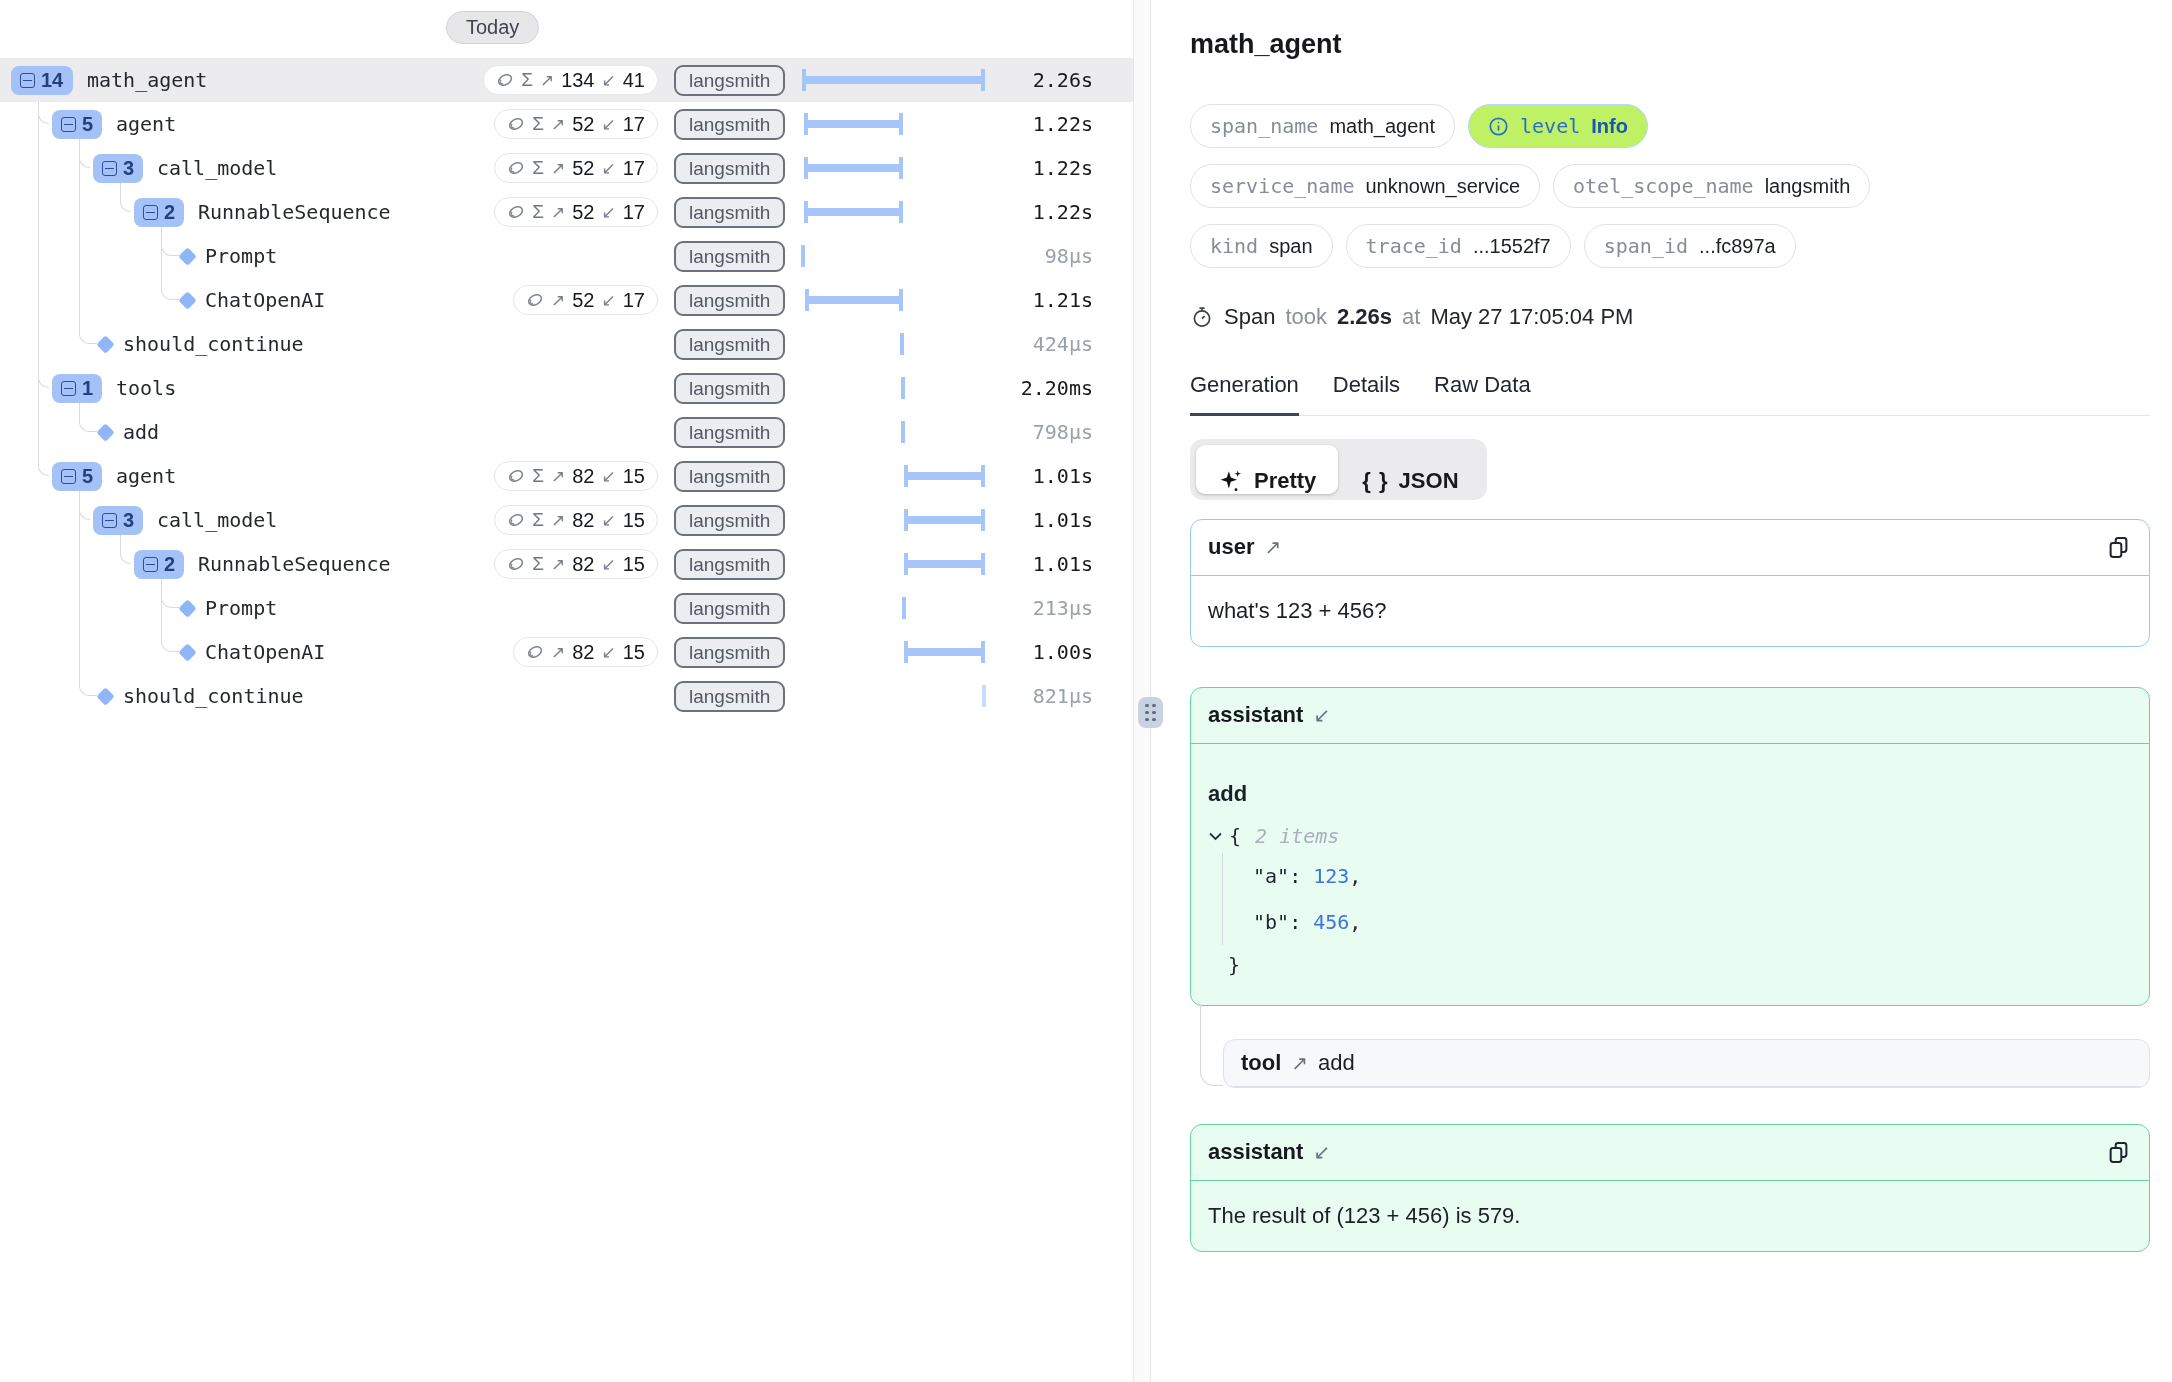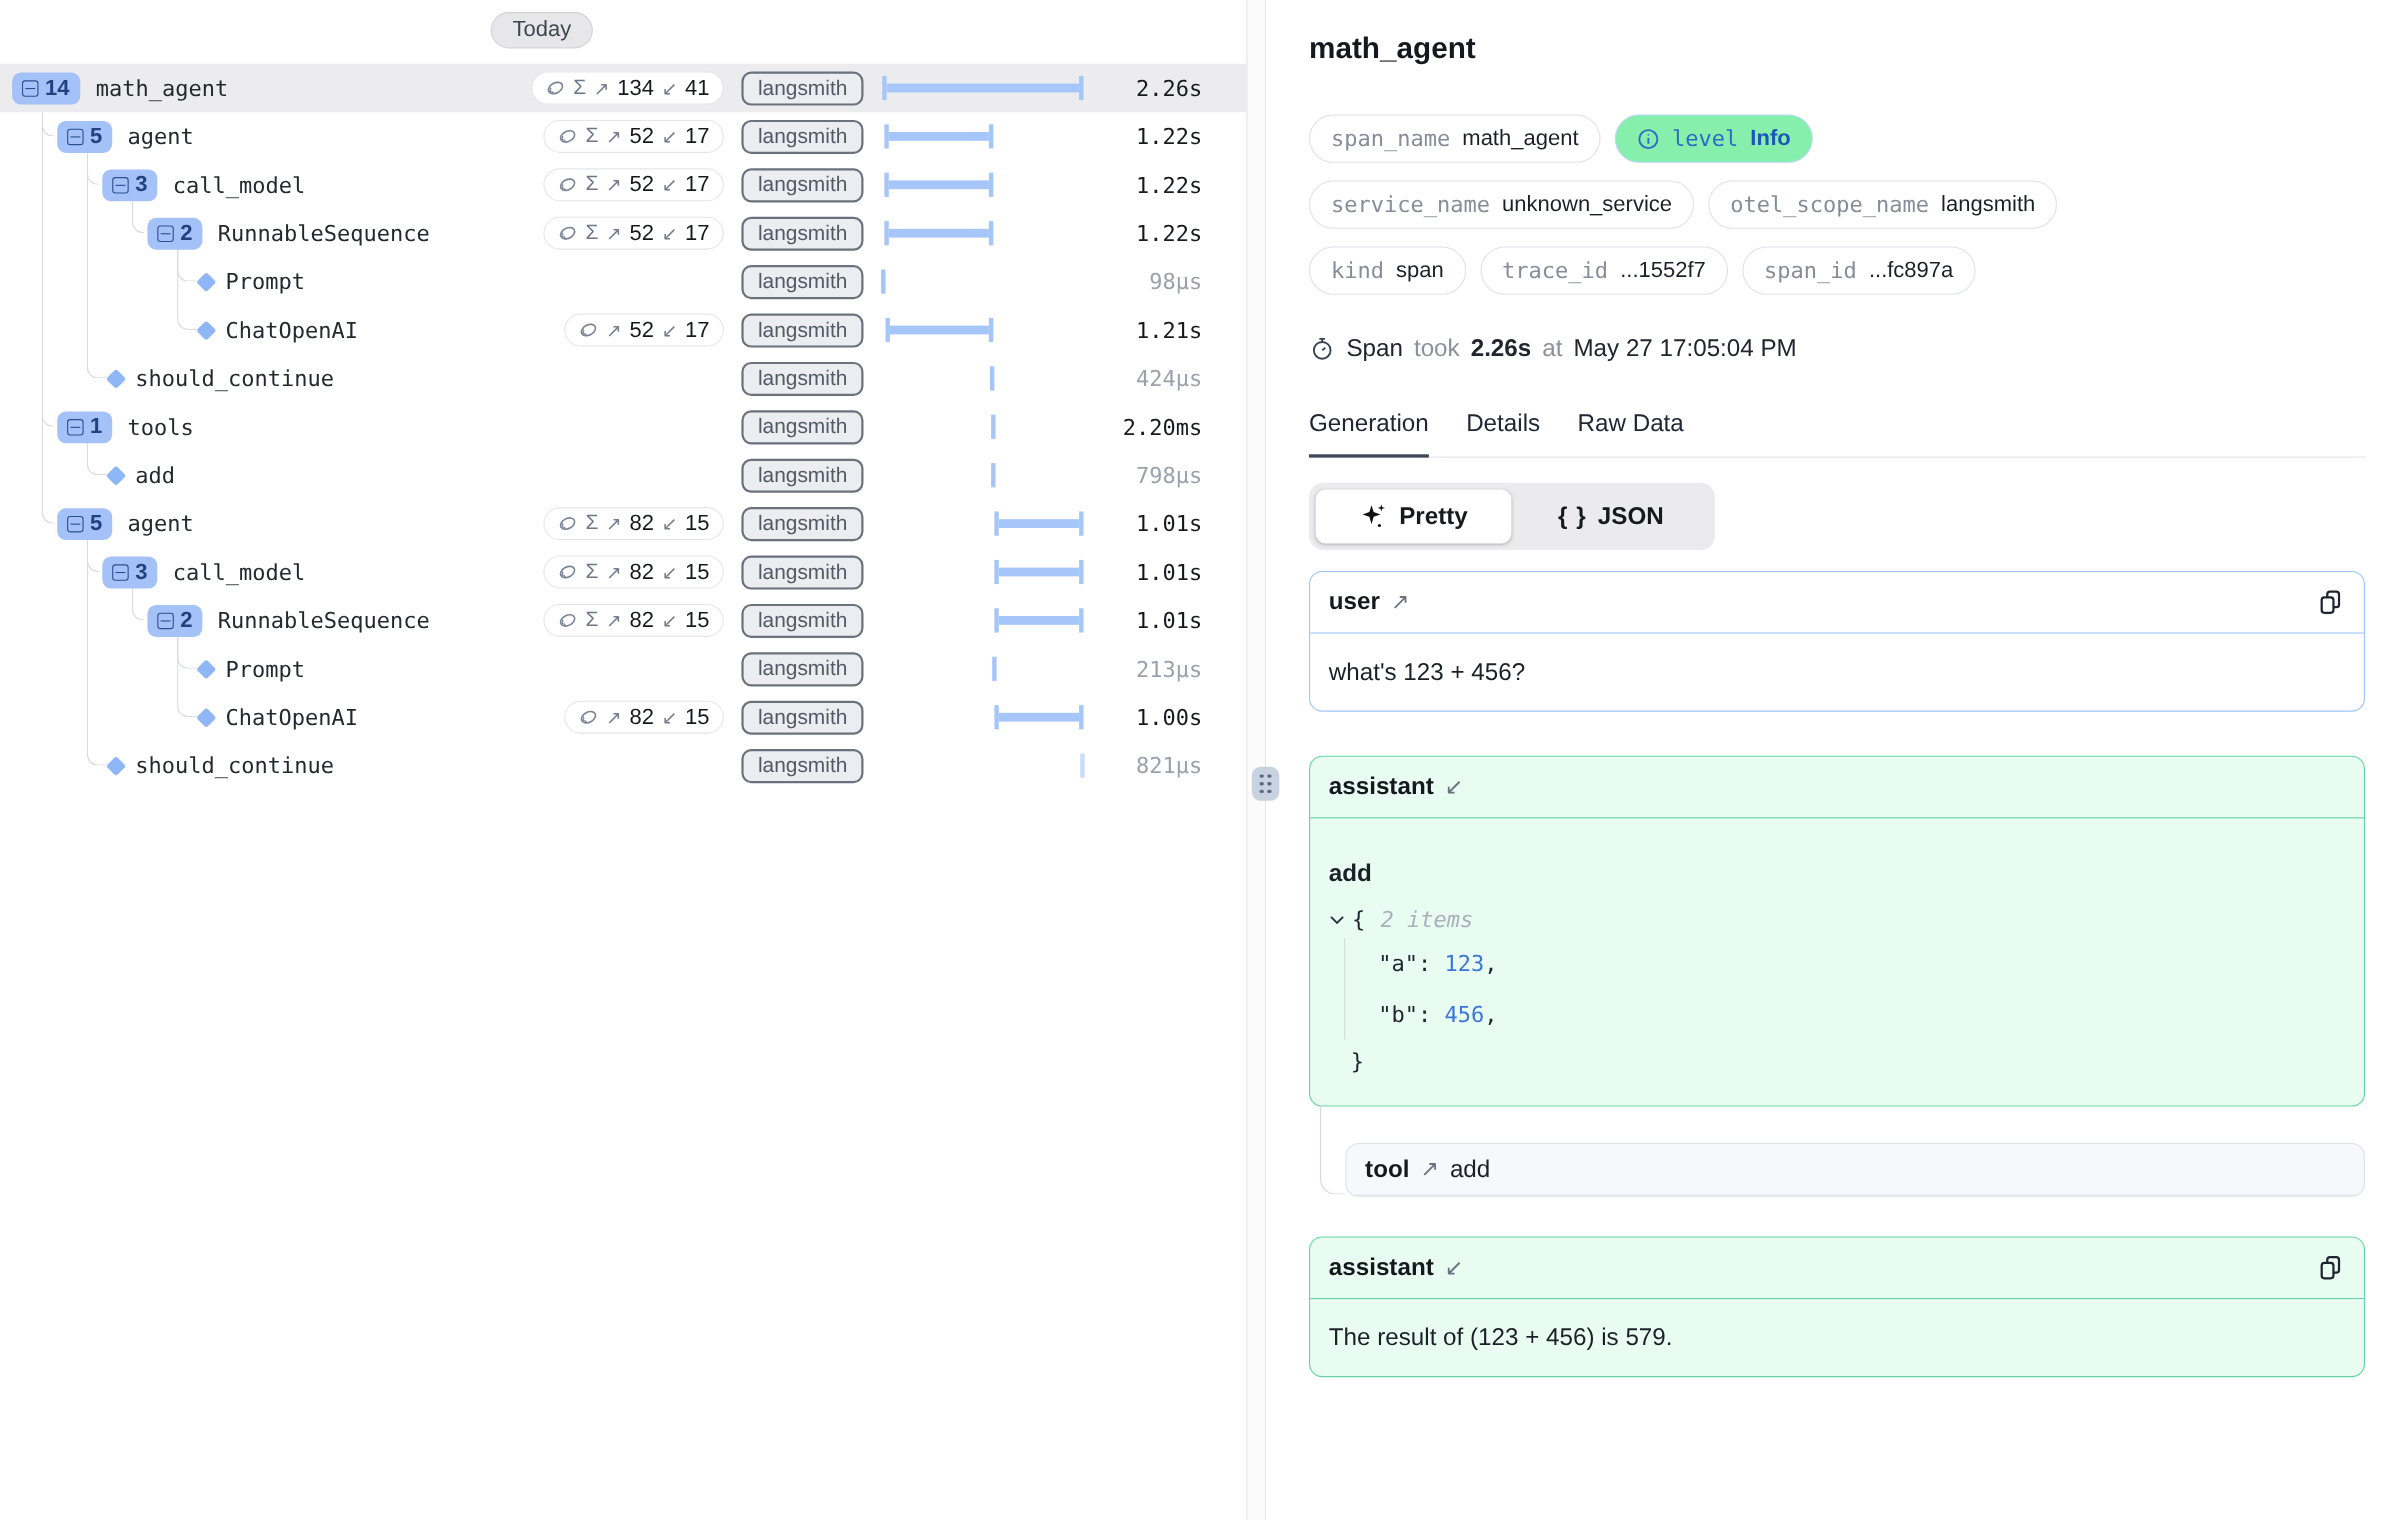--- a/index.html
+++ b/index.html
@@ -47,31 +47,31 @@
   .drag-handle .dots i { width:3.5px; height:3.5px; border-radius:50%; background:#5d6b82; }
 
   
   .right-panel { position:absolute; left:1151px; top:0; right:0; bottom:0; background:#fff; padding:0 22px 0 39px; overflow:hidden; }
   .rp-title { margin-top:29px; font-size:27px; font-weight:700; color:#16181d; }
   .pillrows { margin-top:44px; }
   .pillrow { display:flex; gap:13px; margin-bottom:16px; }
   .pill { display:inline-flex; align-items:center; gap:11px; height:44px; padding:0 19px; border:1px solid #dfe2e6; border-radius:22px; background:#fff; }
   .pill .plabel { font-family:"DejaVu Sans Mono", monospace; font-size:20px; color:#868d98; }
   .pill .pvalue { font-size:20px; font-weight:500; color:#1b2027; }
-  .pill.info { background:#86efac; border-color:#bad7fb; }
+  .pill.info { background:#bef264; border-color:#bad7fb; }
   .pill.info .plabel { color:#2e6cc4; }
   .pill.info .pvalue { color:#1c55b8; font-weight:600; }
   .timing { margin-top:36px; display:flex; align-items:center; gap:10px; font-size:22px; color:#21262e; }
   .timing .gray { color:#8b919c; }
   .timing b { font-weight:600; }
   .tabs { margin-top:42px; display:flex; gap:34px; border-bottom:1px solid #e3e5e9; }
   .tab { font-size:22px; color:#202633; padding-bottom:15px; position:relative; cursor:default; }
   .tab.active { border-bottom:3px solid #3d4856; margin-bottom:-1.5px; }
   .seg { margin-top:23px; display:inline-flex; padding:6px; border-radius:13px; background:#ebebed; gap:2px; }
-  .seg .segbtn { display:inline-flex; align-items:center; gap:10px; height:49px; padding:0 40px; border-radius:9px;
+  .seg .segbtn { display:inline-flex; align-items:flex-end; gap:10px; height:49px; padding:0 22px; border-radius:9px;
                  font-size:22px; font-weight:600; color:#17191d; }
   .seg .segbtn.active { background:#fff; box-shadow:0 1px 3px rgba(0,0,0,.22); }
   .seg .glyph { font-weight:700; letter-spacing:1px; }
 
   .card { border-radius:12px; margin-top:19px; overflow:hidden; }
   .card .chead { display:flex; align-items:center; gap:10px; height:56px; padding:0 17px; }
   .card .role { font-size:22px; font-weight:700; color:#15181d; }
   .card .harr { color:#6b7280; font-size:20px; }
   .card .spacer { flex:1; }
   .card .cbody { padding:22px 17px; font-size:22px; color:#1b2027; }

